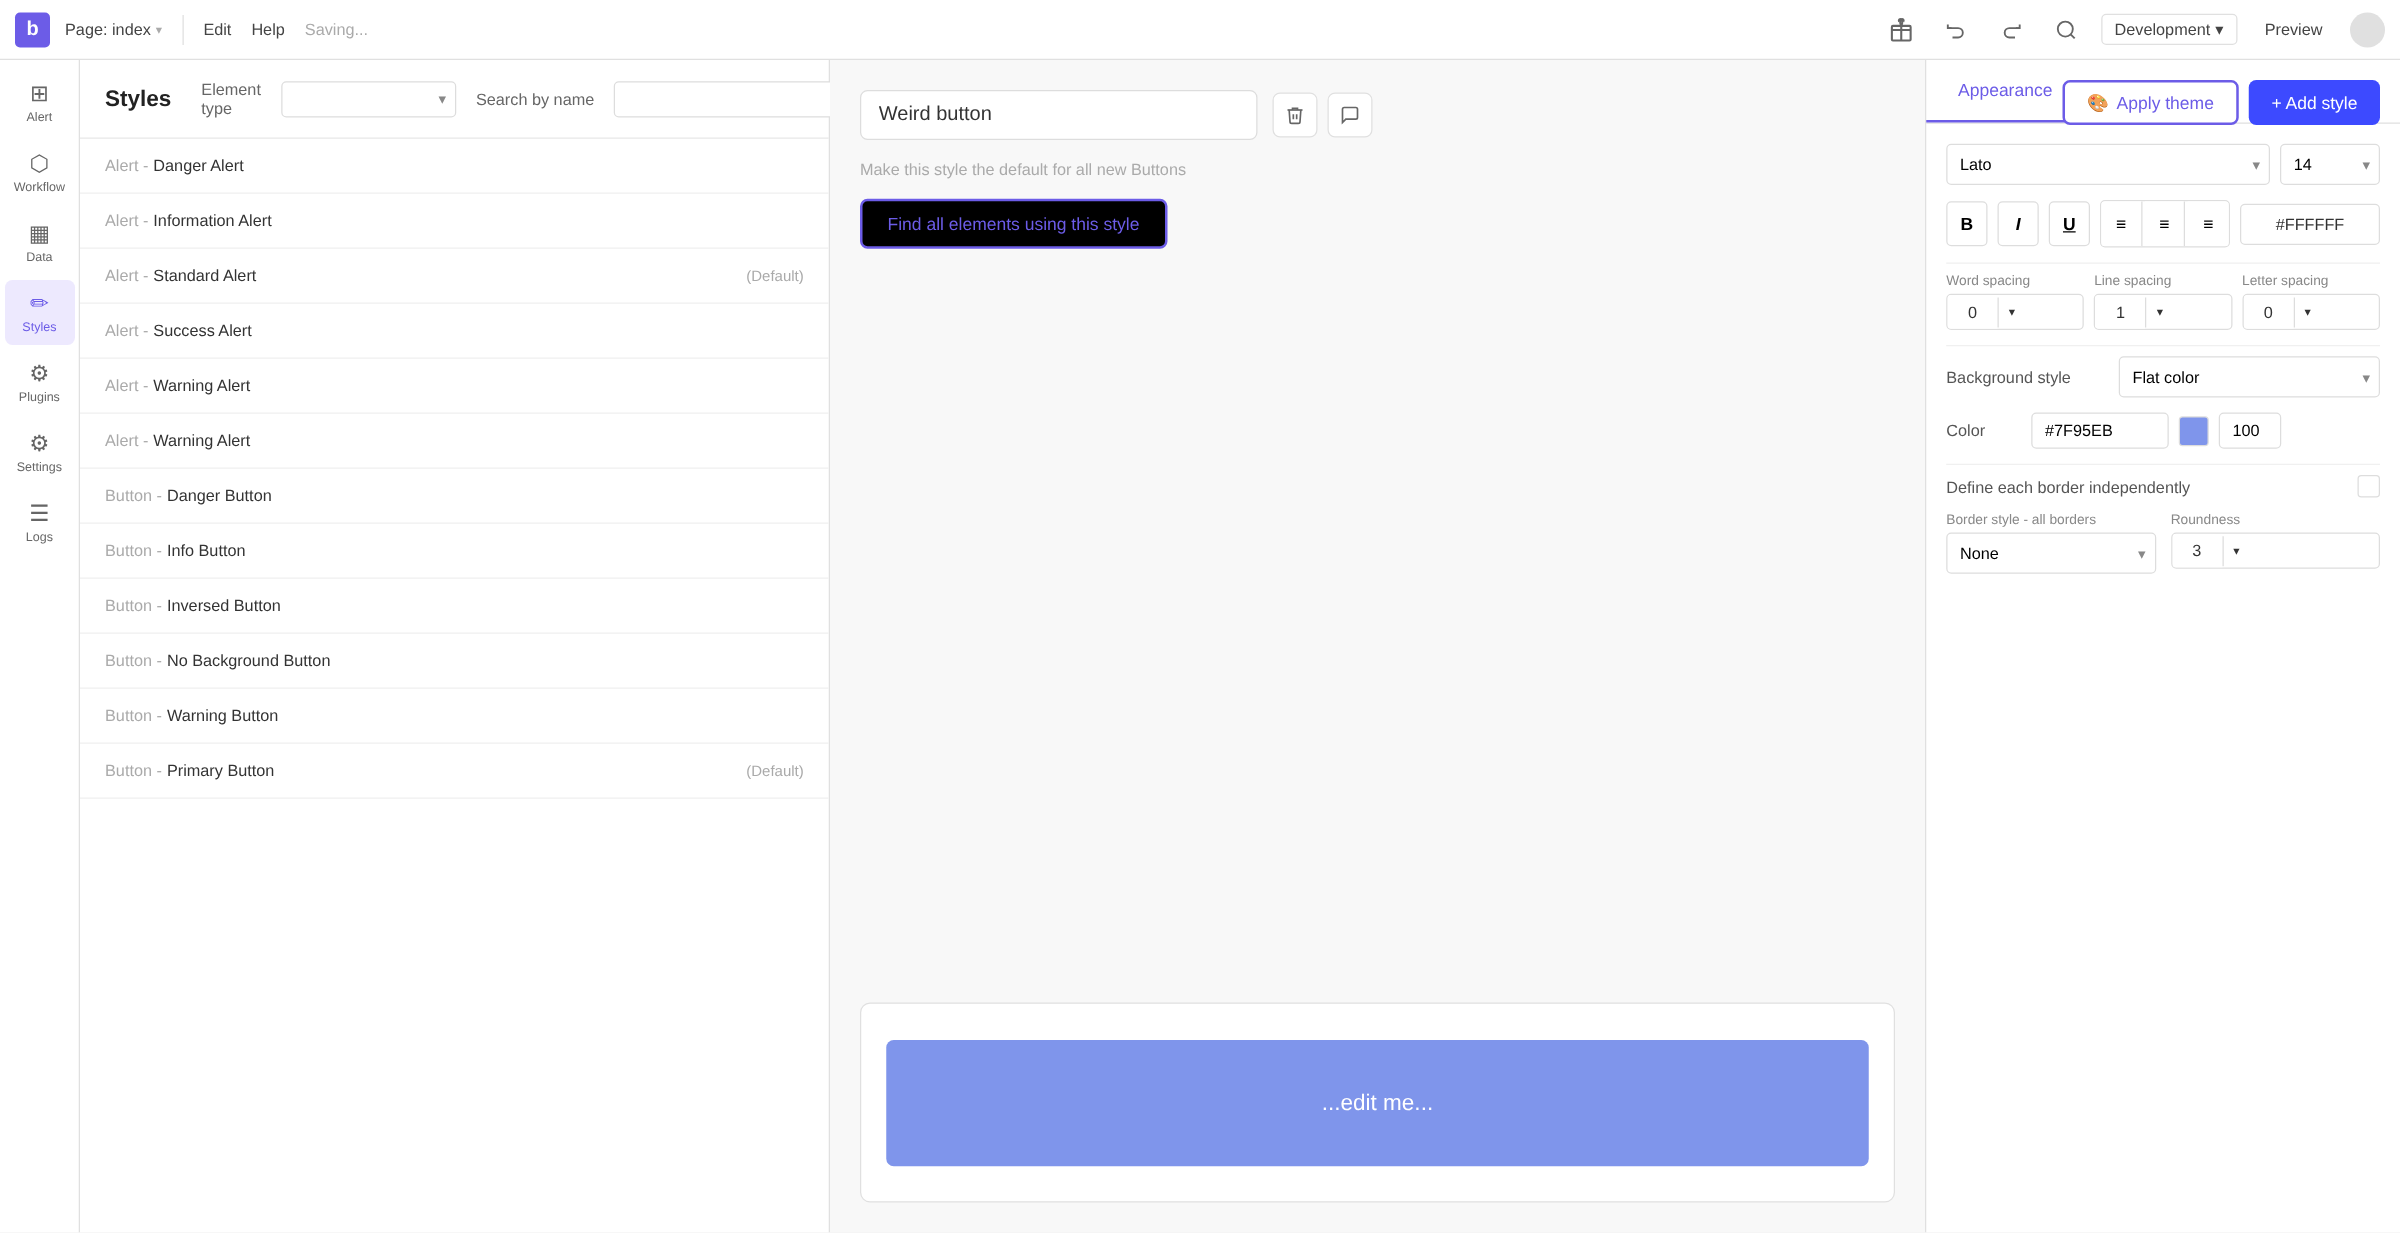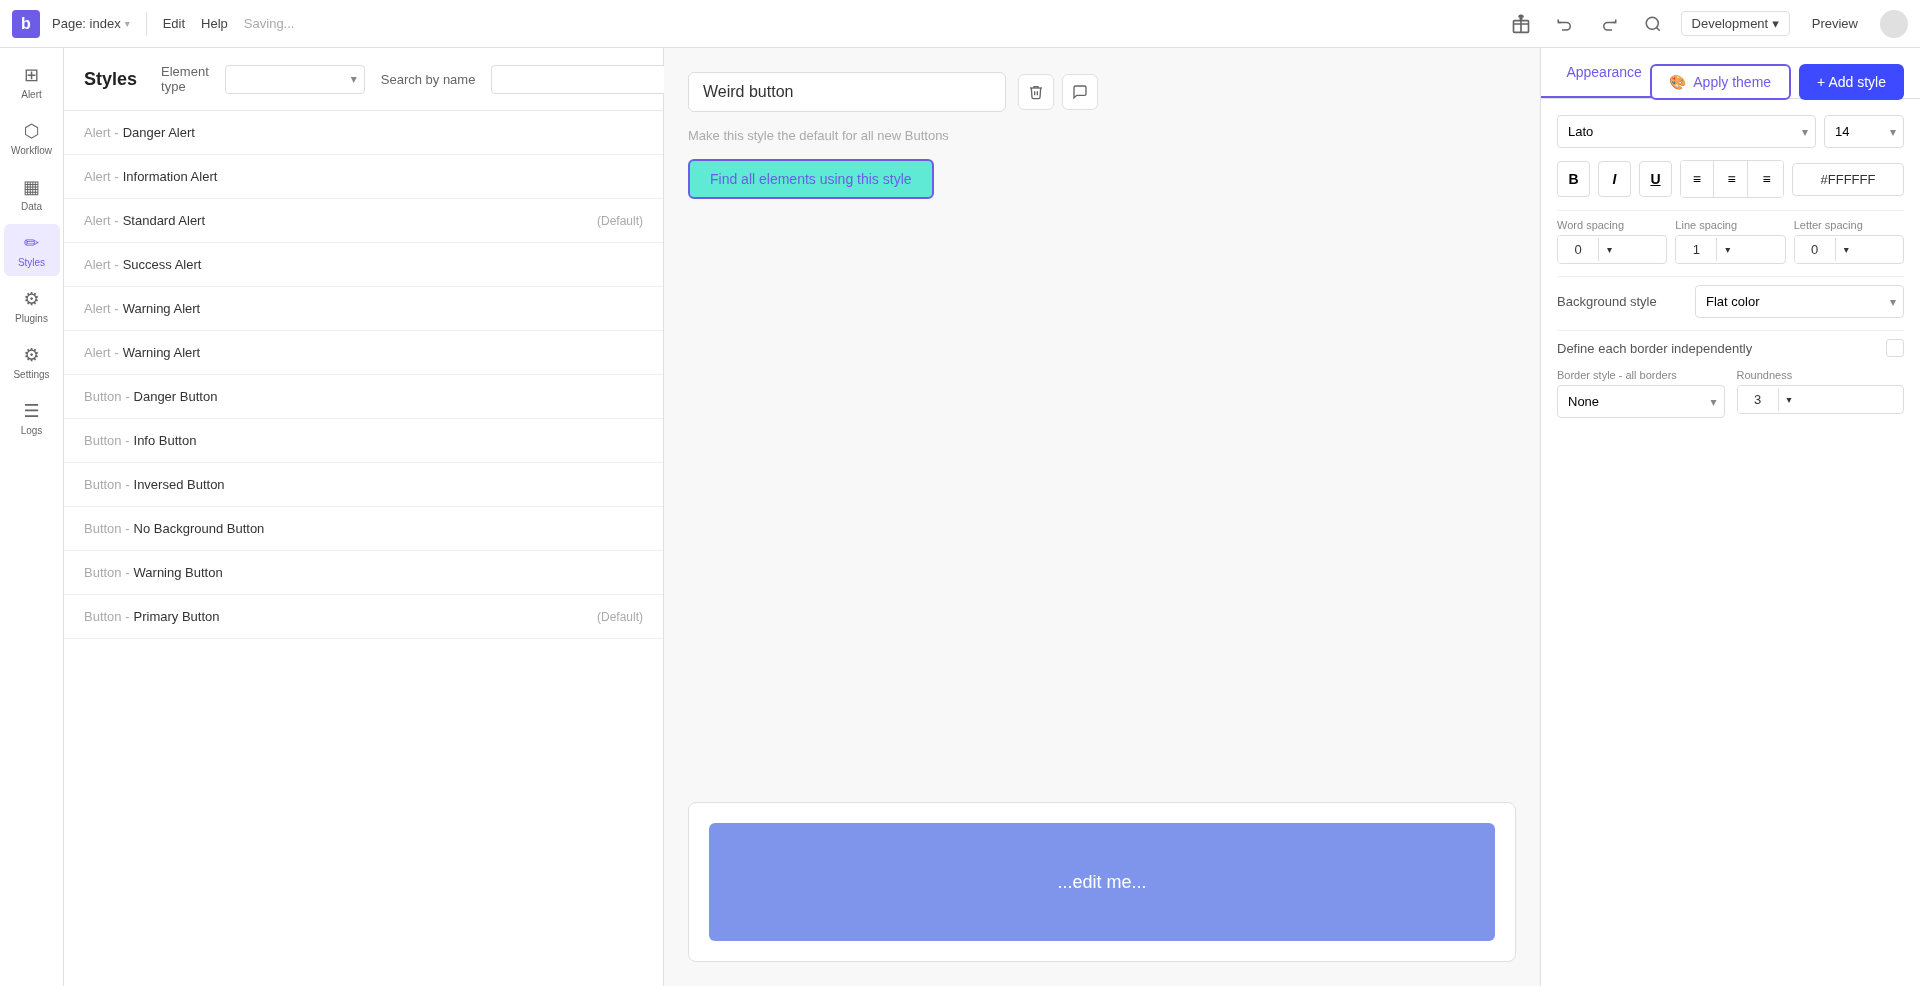--- a/index.html
+++ b/index.html
@@ -60,24 +60,24 @@
     
     .main-content { flex: 1; display: flex; flex-direction: column; background: #f8f8f8; }
     
     
     .style-editor { flex: 1; display: flex; flex-direction: column; padding: 24px; gap: 16px; }
     .style-name-row { display: flex; align-items: center; gap: 12px; }
     .style-name-input { border: 1px solid #ddd; border-radius: 6px; padding: 10px 14px; font-size: 16px; color: #333; width: 318px; outline: none; background: #fff; }
     .style-name-actions { display: flex; gap: 8px; }
     .icon-btn { width: 36px; height: 36px; border: 1px solid #e0e0e0; border-radius: 6px; background: #fff; display: flex; align-items: center; justify-content: center; cursor: pointer; font-size: 16px; color: #666; }
     .style-subtitle { font-size: 13px; color: #aaa; }
-    .find-elements-btn { border: 2px solid #6c5ce7; background: #5eead4; color: #6c5ce7; border-radius: 6px; padding: 10px 20px; font-size: 14px; font-weight: 500; cursor: pointer; width: fit-content; }
-    
-    
-    .preview-area { background: #fff; border: 1px solid #e0e0e0; border-radius: 8px; padding: 20px; display: flex; justify-content: center; min-height: 160px; margin: 0 24px 24px; }
+    .find-elements-btn { border: 2px solid #6c5ce7; background: #000000; color: #6c5ce7; border-radius: 6px; padding: 10px 20px; font-size: 14px; font-weight: 500; cursor: pointer; width: fit-content; }
+    
+    
+    .preview-area { background: #fff; border: 1px solid #e0e0e0; border-radius: 8px; padding: 20px; display: flex; align-items: center; justify-content: center; min-height: 160px; margin: 0 24px 24px; }
     .preview-button { background: #7f95eb; border: none; border-radius: 6px; color: #fff; font-size: 18px; padding: 40px 180px; cursor: pointer; width: 100%; }
 
     
     .right-panel { width: 380px; background: #fff; border-left: 1px solid #e0e0e0; display: flex; flex-direction: column; }
     .right-panel-tabs { display: flex; border-bottom: 1px solid #e0e0e0; }
     .right-tab { flex: 1; padding: 16px 8px; text-align: center; font-size: 14px; color: #666; cursor: pointer; border-bottom: 2px solid transparent; }
     .right-tab.active { color: #6c5ce7; border-bottom-color: #6c5ce7; font-weight: 500; }
     .right-panel-content { flex: 1; padding: 16px; overflow-y: auto; }
 
     
@@ -407,20 +407,26 @@
 
       <div class="bg-style-row">
         <span class="bg-label">Background style</span>
         <div class="bg-select-wrapper">
           <select class="bg-select">
             <option>Flat color</option>
           </select>
         </div>
       </div>
 
+      <div class="color-row">
+        <span class="color-label">Color</span>
+        <input class="color-hex-input" type="text" value="#7F95EB" style="">
+        <div class="color-swatch" style="background: #7f95eb;"></div>
+        <input class="color-opacity" type="text" value="100" style="">
+      </div>
 
       <hr class="section-divider">
 
       <div class="border-def-row">
         <span class="border-def-label">Define each border independently</span>
         <div class="checkbox"></div>
       </div>
 
       <div style="display: flex; align-items: flex-start; gap: 12px;">
         <div style="flex:1;">

